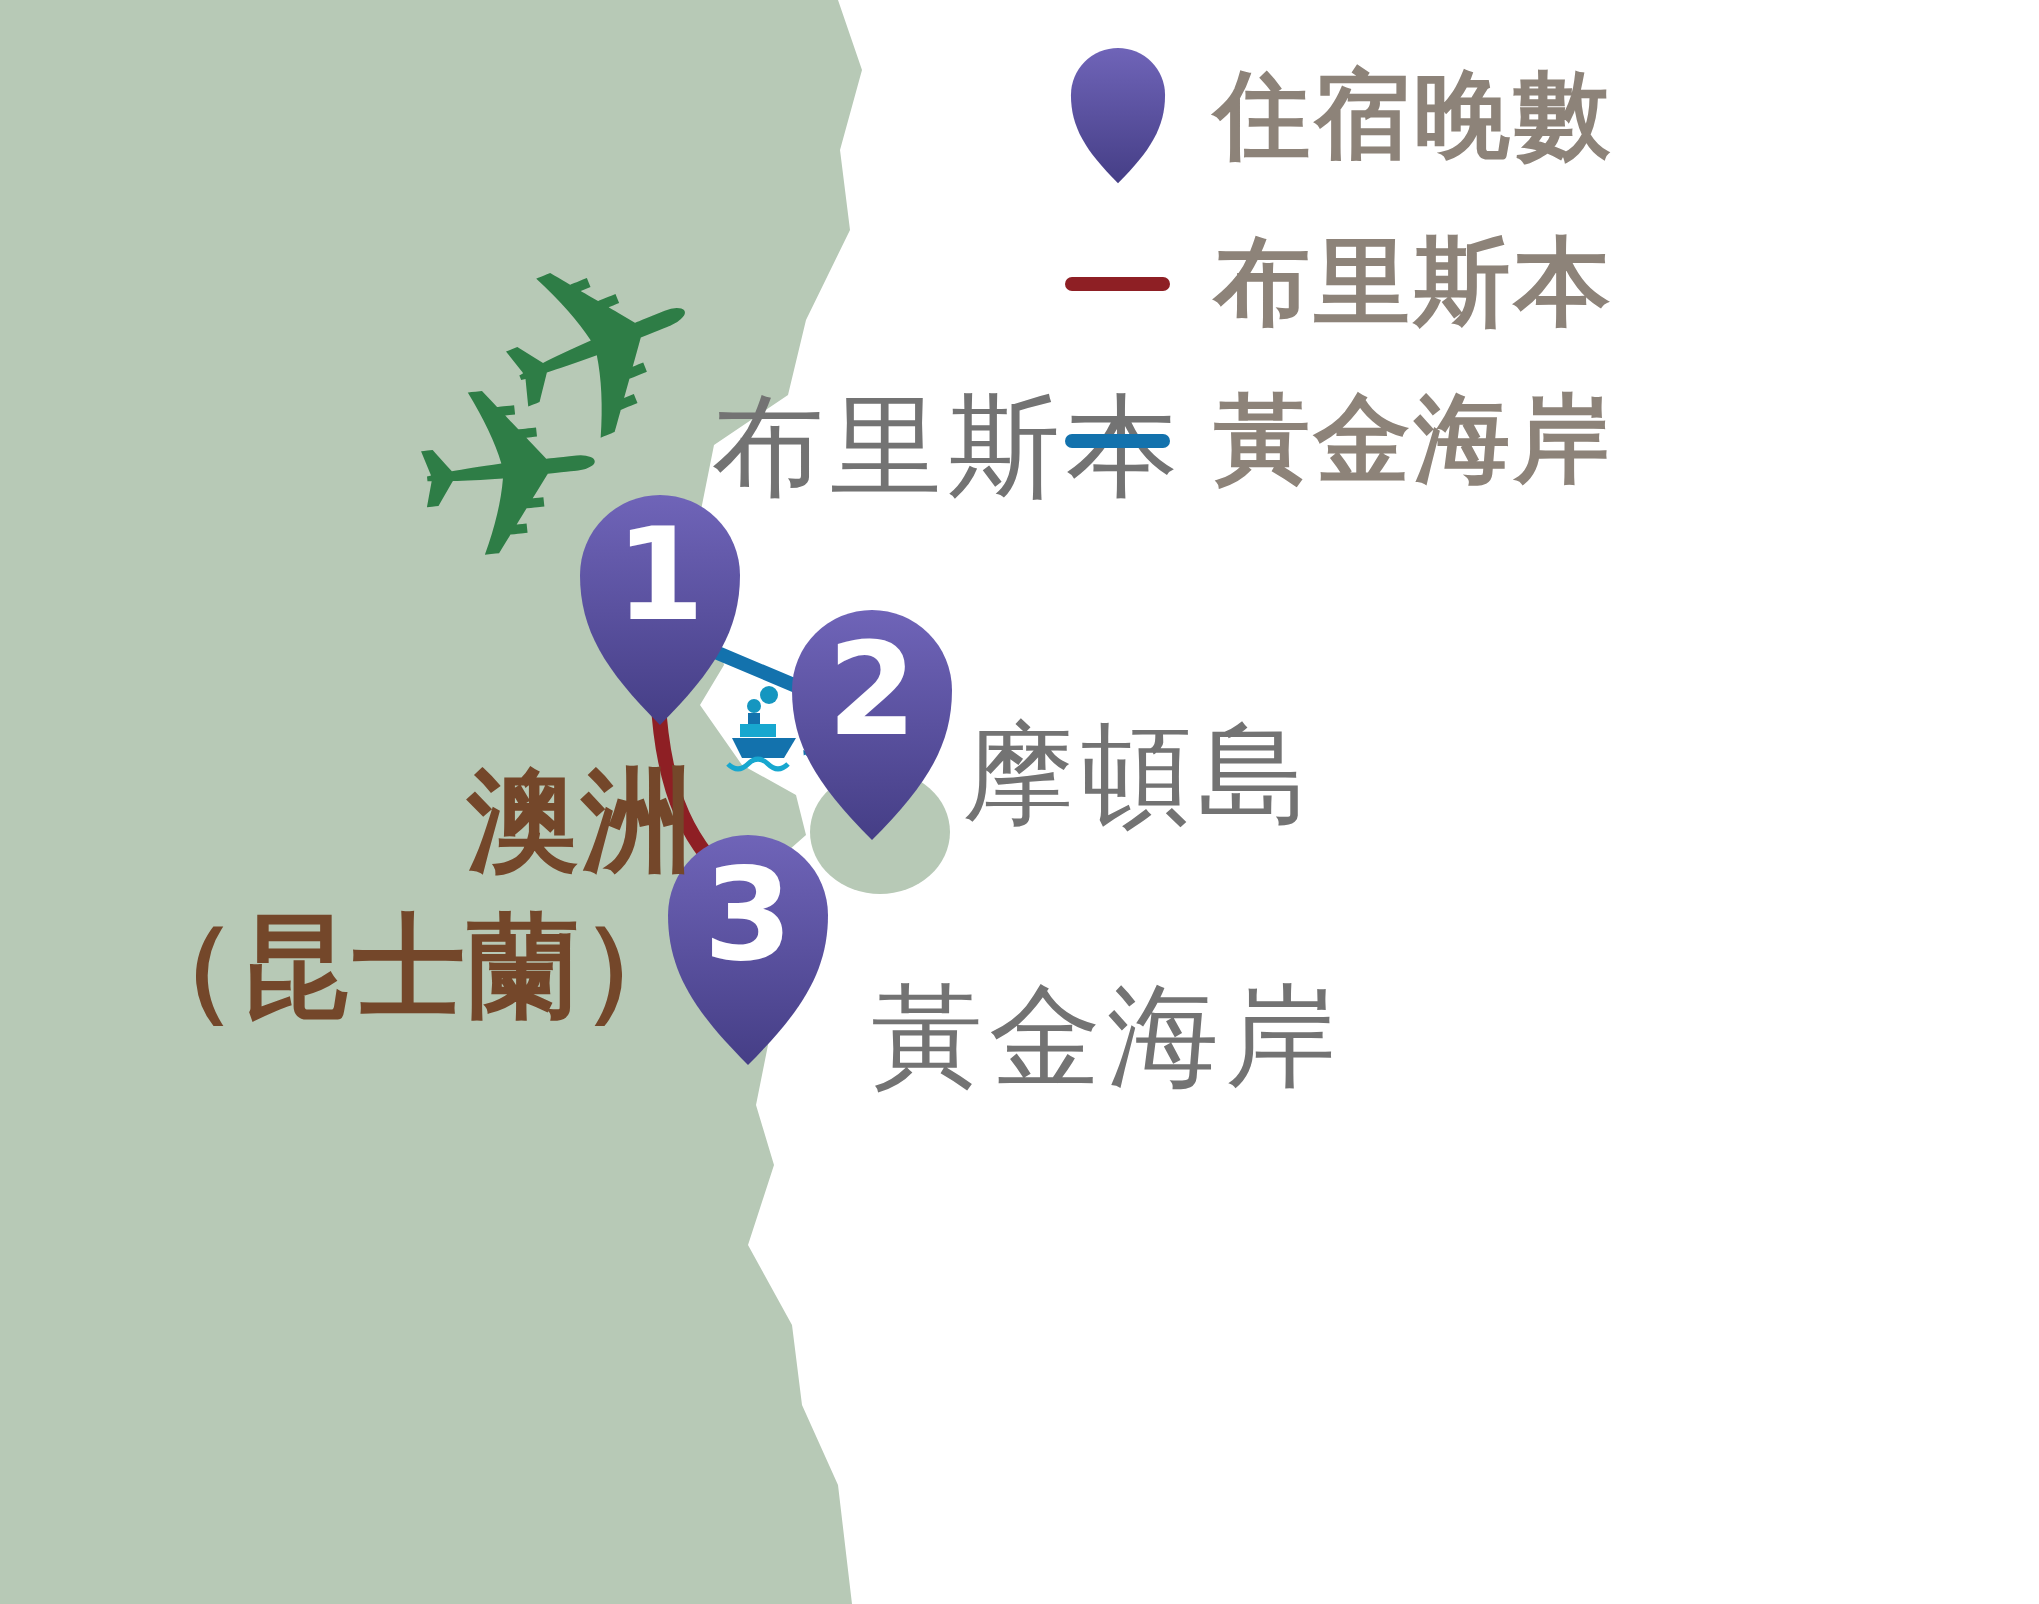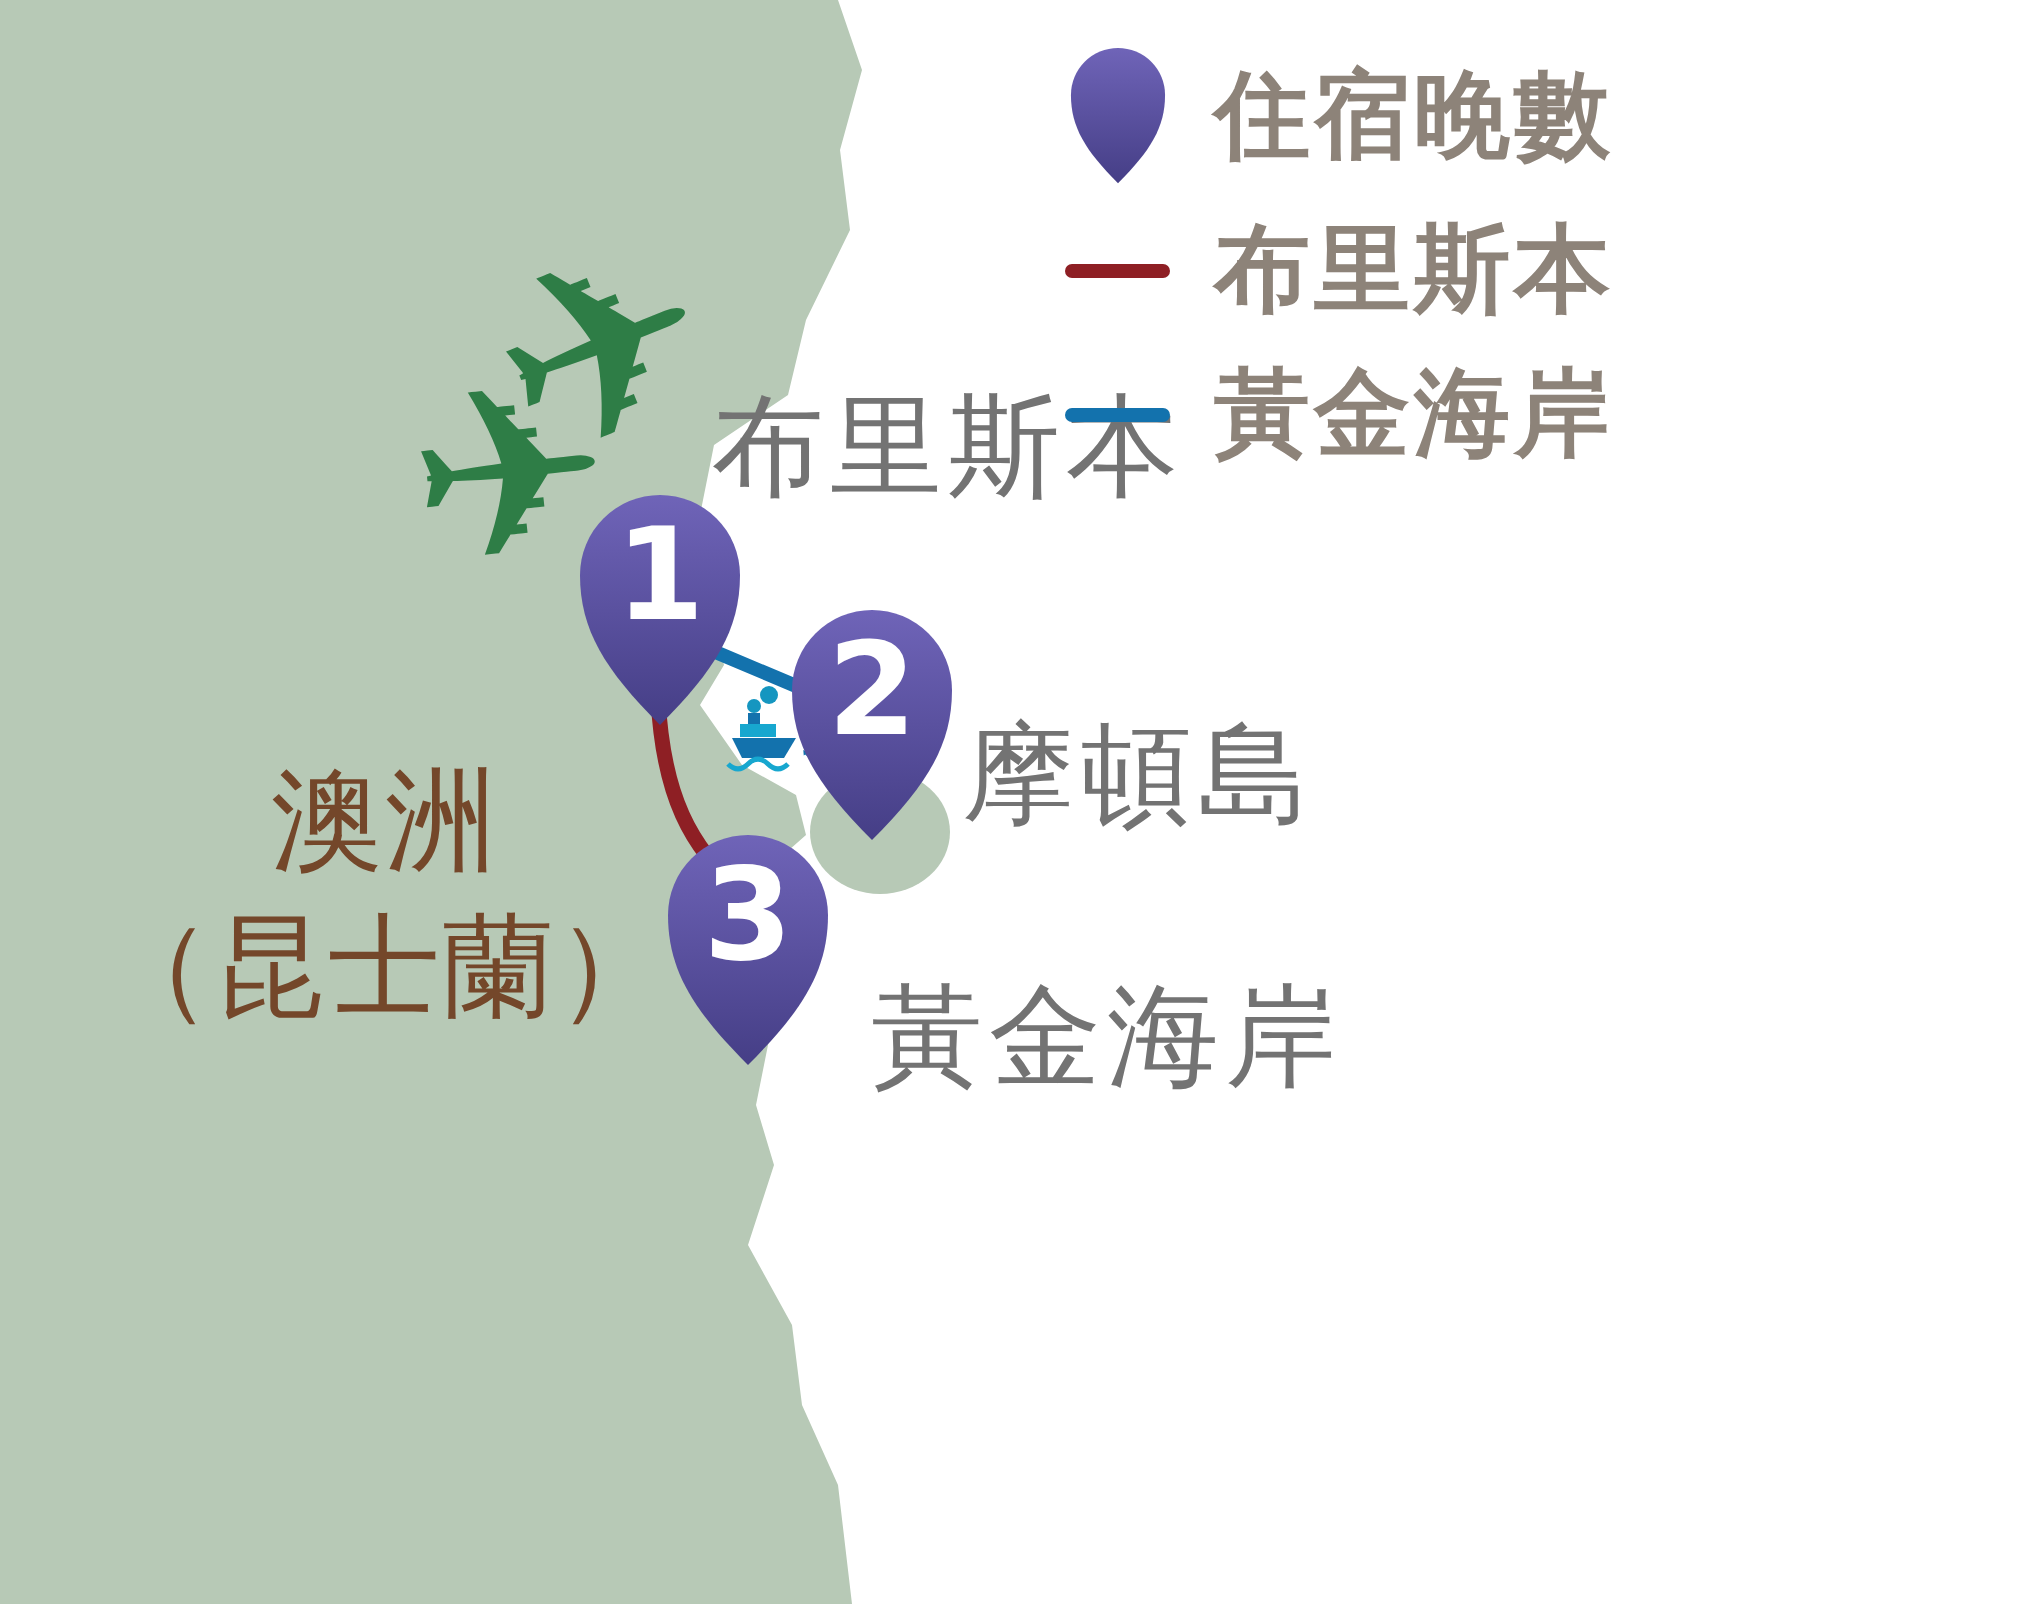--- a/index.html
+++ b/index.html
@@ -40,35 +40,35 @@
   }
   #label-brisbane  { left: 712px; top: 372px; }
   #label-moreton   { left: 962px; top: 700px; }
   #label-goldcoast { left: 852px; top: 962px; margin-left: 19px; }
 
   .region-label {
     position: absolute;
     left: 75px;
     top: 748px;
     width: 620px;
-    text-align: center;
+    text-align: right;
     color: #74472a;
-    font-weight: normal;
+    font-weight: bold;
     font-size: 112px;
     line-height: 1.3;
     letter-spacing: 2px;
   }
 
   .legend {
     position: absolute;
     left: 1055px;
     top: 42px;
     display: flex;
     flex-direction: column;
-    gap: 14px;
+    gap: 27px;
   }
   .legend-row {
     display: flex;
     align-items: center;
     gap: 34px;
   }
   .legend-icon-cell {
     width: 125px;
     display: flex;
     justify-content: center;

